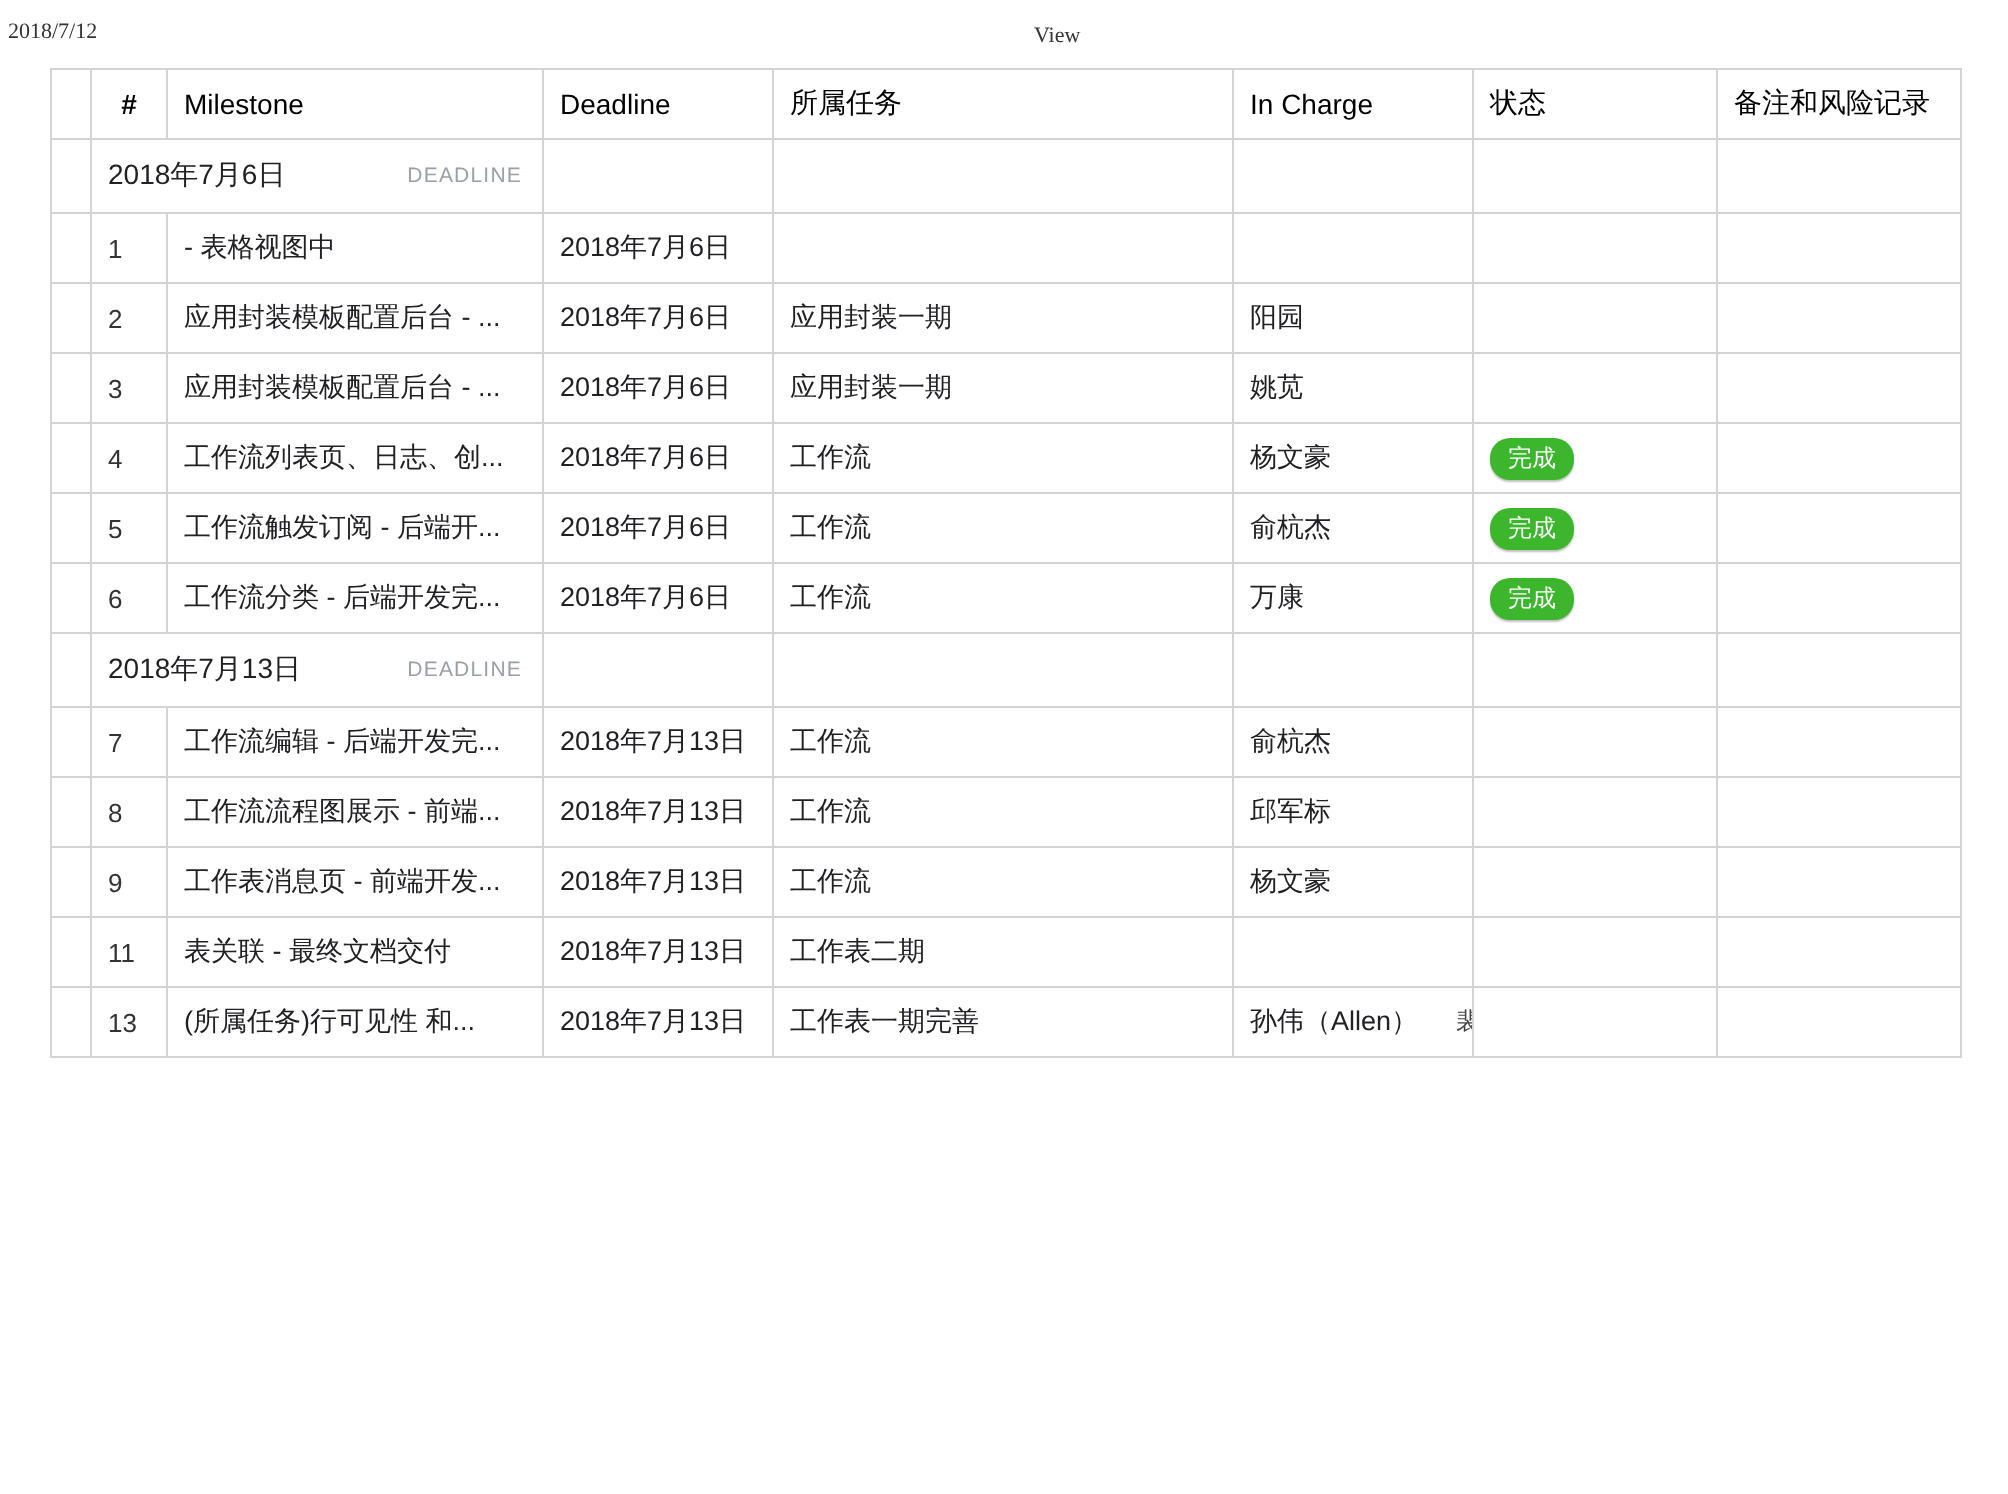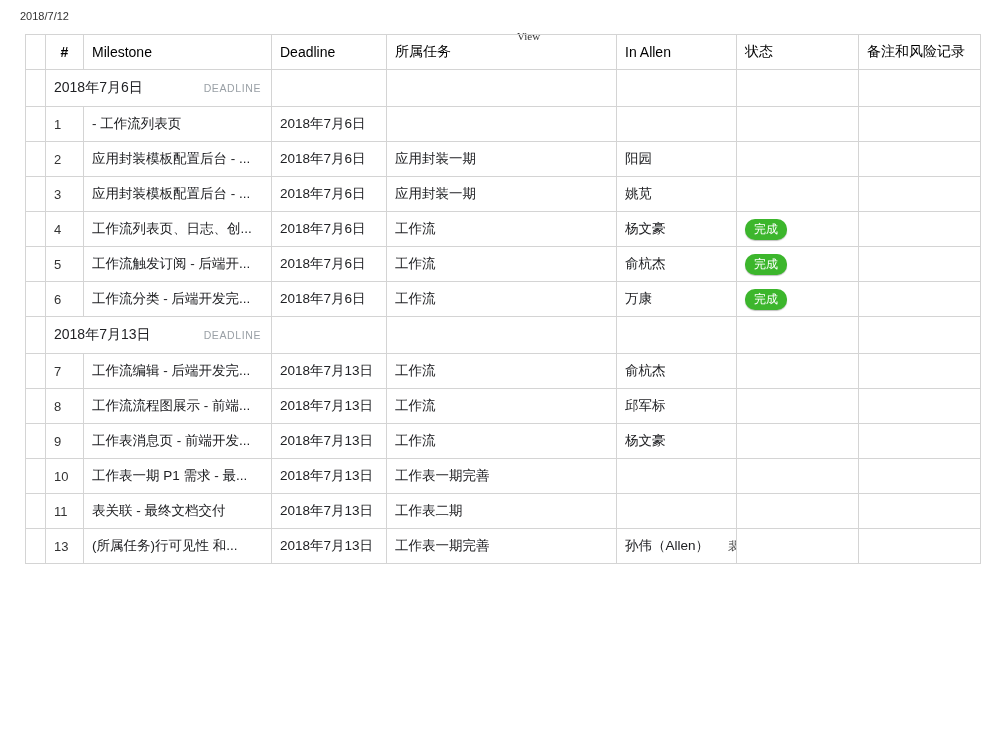--- a/index.html
+++ b/index.html
@@ -15,32 +15,31 @@
     overflow: hidden;
   }
   .page-header {
     position: relative;
     height: 34px;
     font-size: 11px;
     color: #333;
   }
   .page-header .date {
     position: absolute;
-    left: 20px;
+    left: 4px;
     top: 10px;
-    font-family: Liberation Sans, sans-serif;
+    font-family: Liberation Serif, serif;
     font-size: 11px;
   }
   .page-header .view-title {
     position: absolute;
     left: 517px;
     top: 12px;
     font-family: "Liberation Serif", serif;
     font-size: 11px;
-    margin-top: 18px;
   }
   .table-wrap {
     position: relative;
     margin-left: 25px;
     width: 955px;
   }
   table.grid {
     border-collapse: collapse;
     table-layout: fixed;
     width: 955px;
@@ -149,39 +148,39 @@
       <col class="c-status">
       <col class="c-notes">
     </colgroup>
     <thead>
       <tr>
         <th class="handle-cell"></th>
         <th class="hdr-hash">#</th>
         <th>Milestone</th>
         <th>Deadline</th>
         <th>所属任务</th>
-        <th>In Allen</th>
+        <th>In Charge</th>
         <th>状态</th>
         <th>备注和风险记录</th>
       </tr>
     </thead>
     <tbody id="tbody">
         <tr class="group-row">
           <td class="handle-cell"></td>
           <td class="group-cell" colspan="2"><span>2018年7月6日</span><span class="deadline-tag">DEADLINE</span></td>
           <td></td>
           <td></td>
           <td></td>
           <td></td>
           <td></td>
         </tr>
         <tr>
           <td class="handle-cell"></td>
           <td class="num">1</td>
-          <td class="cell-text">- 工作流列表页</td>
+          <td class="cell-text">- 表格视图中</td>
           <td class="cell-text">2018年7月6日</td>
           <td class="cell-text"></td>
           <td class="cell-text charge"></td>
           <td></td>
           <td class="cell-text"></td>
         </tr>
         <tr>
           <td class="handle-cell"></td>
           <td class="num">2</td>
           <td class="cell-text">应用封装模板配置后台 - ...</td>
@@ -260,30 +259,20 @@
           <td></td>
           <td class="cell-text"></td>
         </tr>
         <tr>
           <td class="handle-cell"></td>
           <td class="num">9</td>
           <td class="cell-text">工作表消息页 - 前端开发...</td>
           <td class="cell-text">2018年7月13日</td>
           <td class="cell-text">工作流</td>
           <td class="cell-text charge">杨文豪</td>
-          <td></td>
-          <td class="cell-text"></td>
-        </tr>
-        <tr>
-          <td class="handle-cell"></td>
-          <td class="num">10</td>
-          <td class="cell-text">工作表一期 P1 需求 - 最...</td>
-          <td class="cell-text">2018年7月13日</td>
-          <td class="cell-text">工作表一期完善</td>
-          <td class="cell-text charge"></td>
           <td></td>
           <td class="cell-text"></td>
         </tr>
         <tr>
           <td class="handle-cell"></td>
           <td class="num">11</td>
           <td class="cell-text">表关联 - 最终文档交付</td>
           <td class="cell-text">2018年7月13日</td>
           <td class="cell-text">工作表二期</td>
           <td class="cell-text charge"></td>

